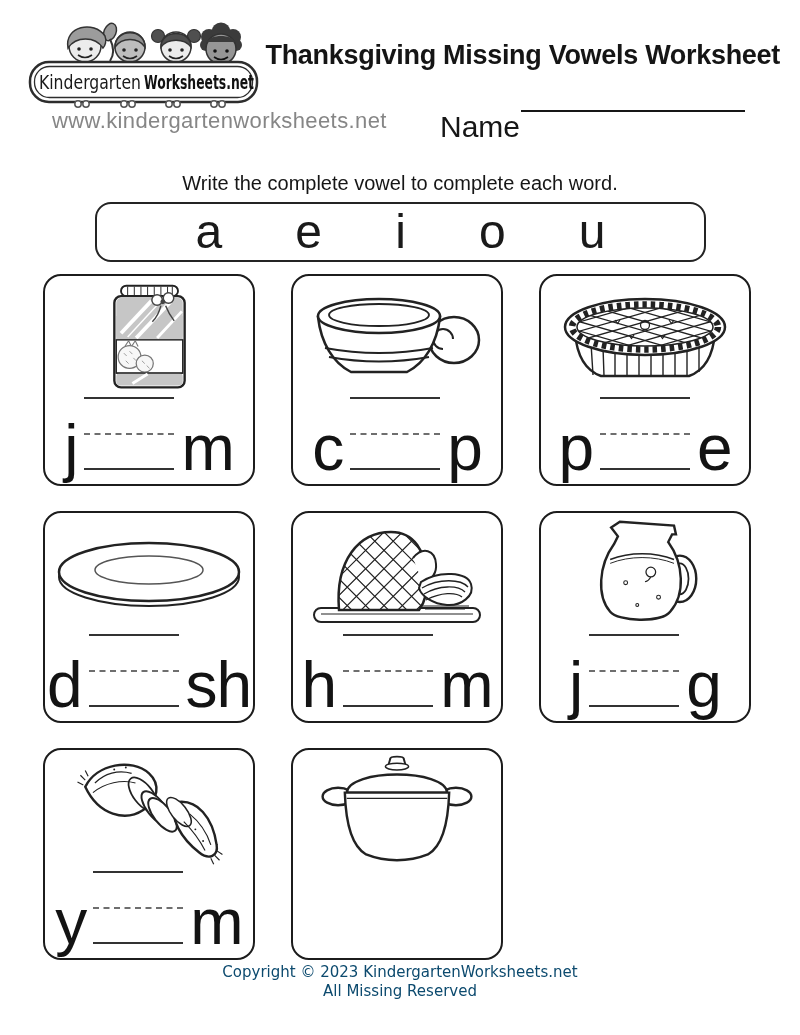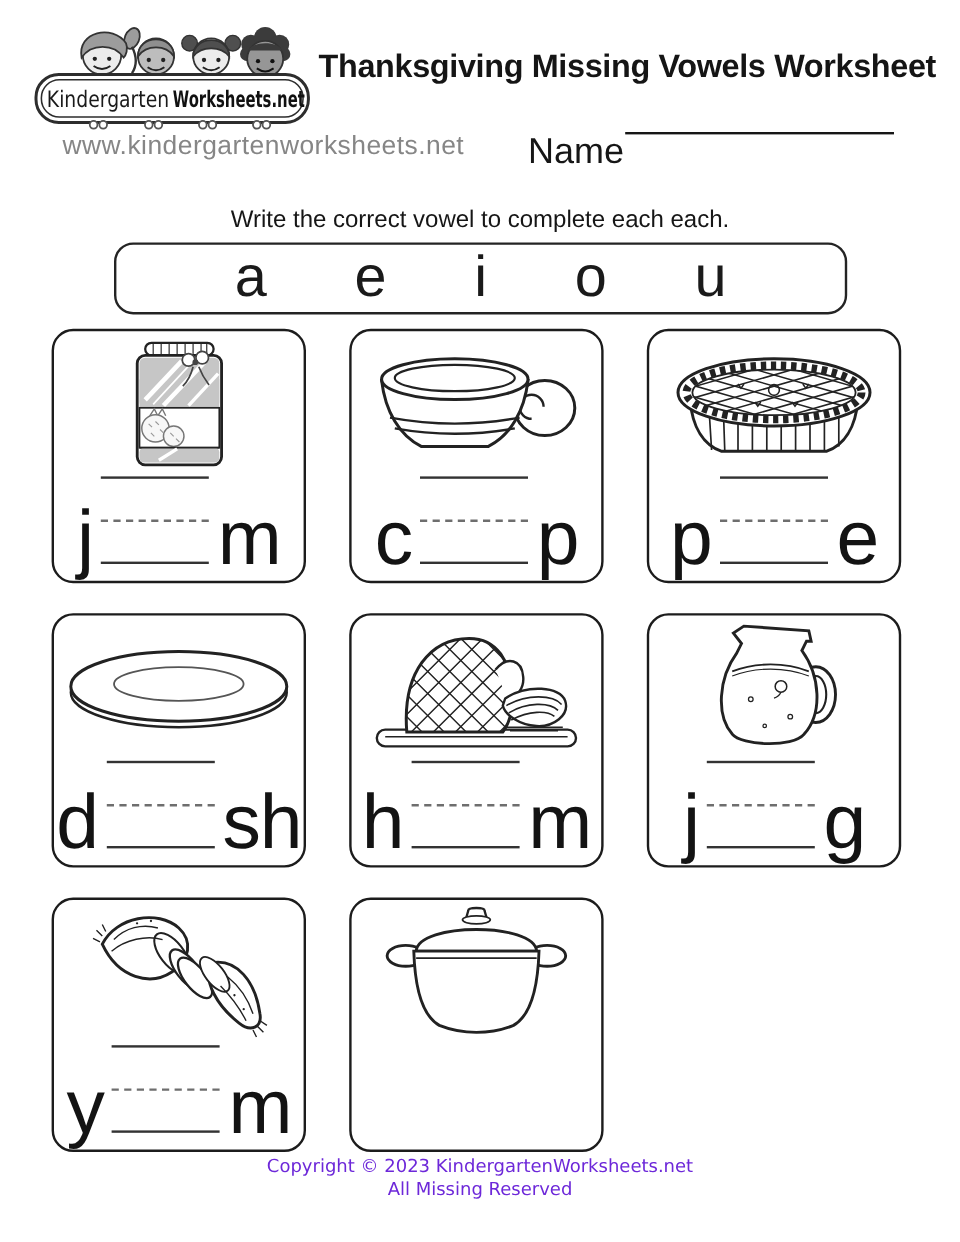--- a/index.html
+++ b/index.html
@@ -73,21 +73,21 @@
     margin:0 7px; vertical-align:baseline;
   }
   .blank::after {
     content:""; position:absolute; left:0; right:0; top:calc(50% - 1px);
     border-top:2px dashed #6e6e6e;
   }
 
   
   .footer {
     position:absolute; left:0; top:963px; width:800px; text-align:center;
-    font-family:"DejaVu Sans", sans-serif; font-size:15px; color:#6d28d9;
+    font-family:"DejaVu Sans", sans-serif; font-size:15px; color:#0c4a6e;
     line-height:18.5px;
   }
 
   svg { display:block; }
 </style>
 </head>
 <body>
 
 <div class="page">
 
@@ -153,21 +153,21 @@
 
   <div class="site-url">www.kindergartenworksheets.net</div>
 
   <div class="title">Thanksgiving Missing Vowels Worksheet</div>
 
   <div class="name-row">
     <span class="name-label">Name</span>
     <span class="name-line"></span>
   </div>
 
-  <div class="instruction">Write the correct vowel to complete each each.</div>
+  <div class="instruction">Write the complete vowel to complete each word.</div>
 
   <div class="vowel-bank">
     <span class="vowel">a</span>
     <span class="vowel">e</span>
     <span class="vowel">i</span>
     <span class="vowel">o</span>
     <span class="vowel">u</span>
   </div>
 
   <div class="grid">

